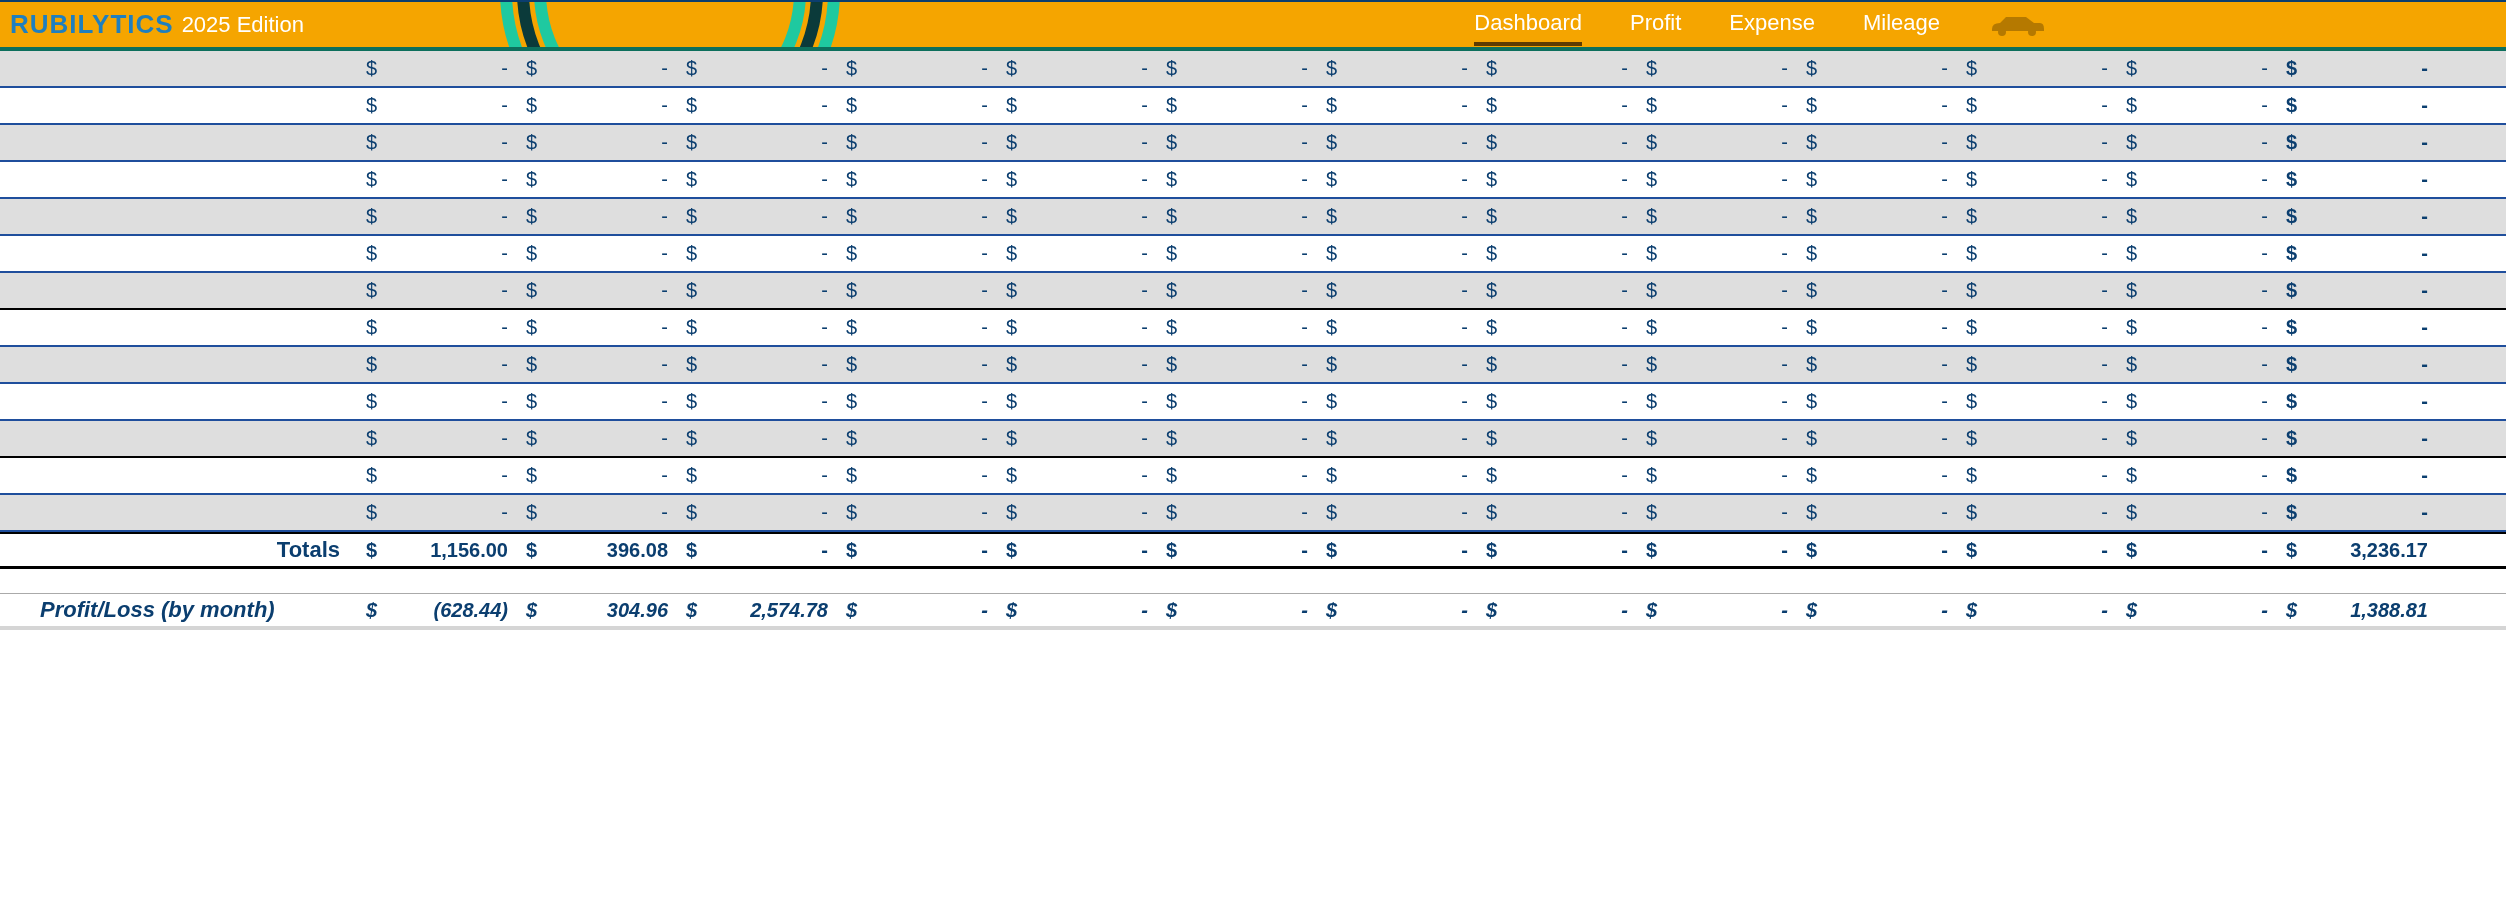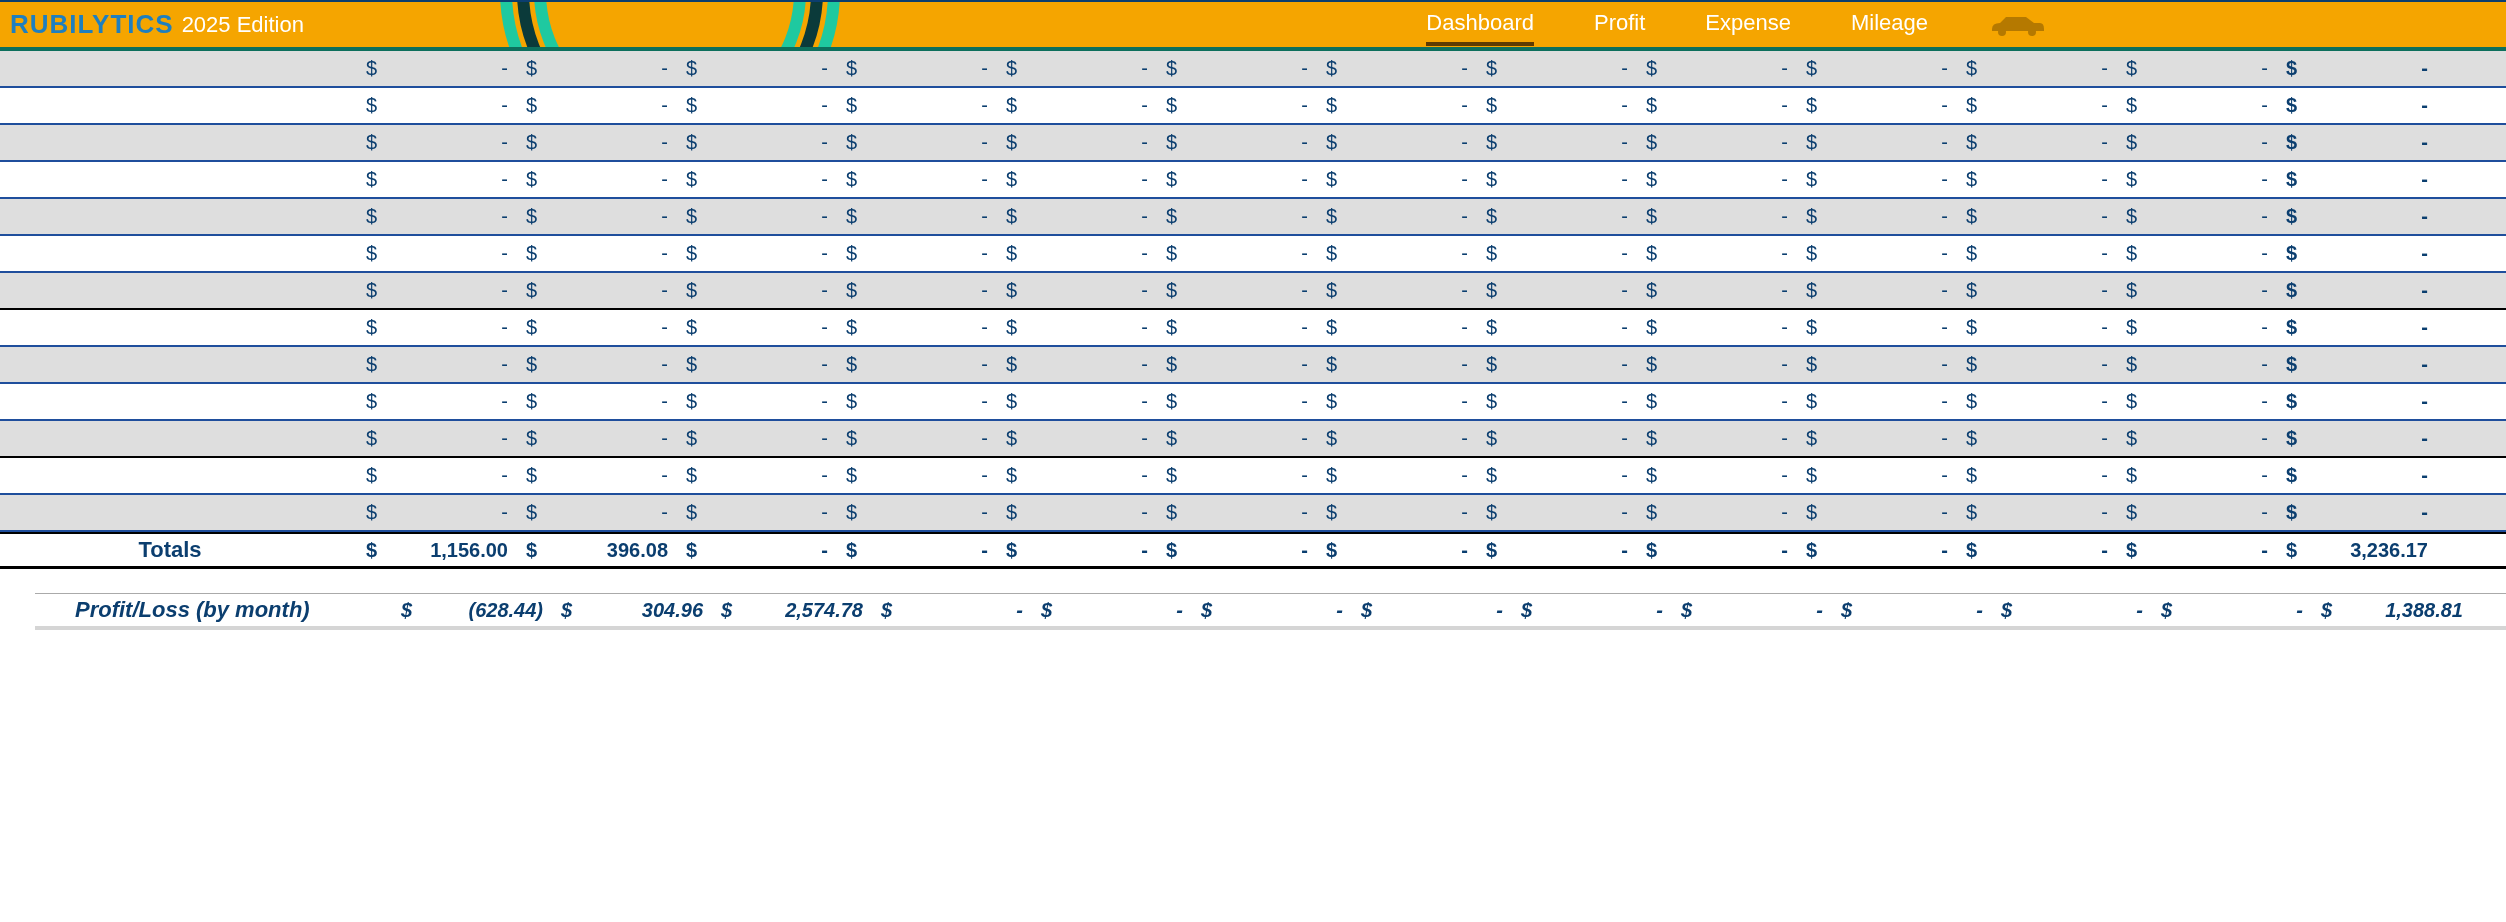--- a/index.html
+++ b/index.html
@@ -52,21 +52,21 @@
   .arc2 { width: 90%; height: 90%; left:5%; top:5%; border-color: #0b3a3a; }
   .arc3 { width: 80%; height: 80%; left:10%; top:10%; border-color: #1fc9a0; }
 
   .nav {
     position: absolute;
     right: 460px;
     top: 0;
     height: 100%;
     display: flex;
     align-items: center;
-    gap: 60px;
+    gap: 48px;
     justify-content: center;
   }
   .nav-item {
     color: #fff;
     font-size: 22px;
     cursor: pointer;
     position: relative;
     padding-bottom: 4px;
   }
   .nav-item.active::after {
@@ -103,26 +103,25 @@
     background:#fff;
   }
   .row.spacer { border: none; height: 24px; background:#fff; }
   .row.pl {
     font-weight: bold;
     font-style: italic;
     color: #0b3e6f;
     border-top: 1px solid #aaa;
     border-bottom: 4px solid #d5d5d5;
     background:#fff;
-    margin-left:35px;
   }
 
   .label-col {
     width: 360px;
-    text-align: center;
+    text-align: right;
     font-size: 22px;
     padding-right: 20px;
   }
   .row.pl .label-col { text-align:left; padding-left:40px; }
 
   .cell {
     width: 160px;
     display: flex;
     justify-content: space-between;
     align-items: center;

